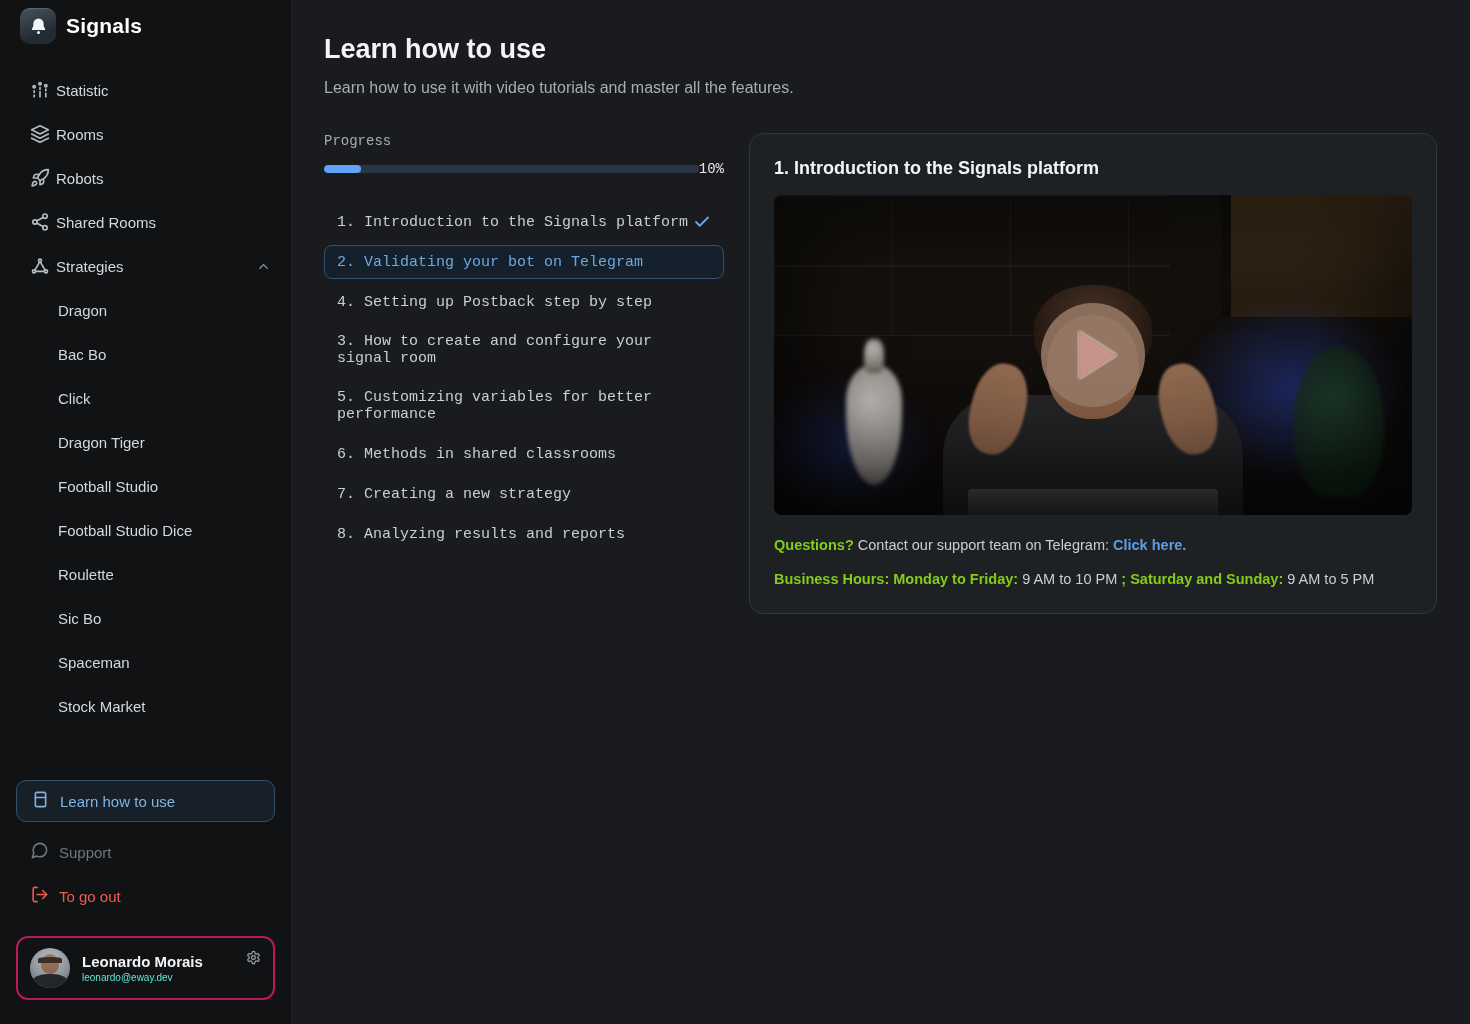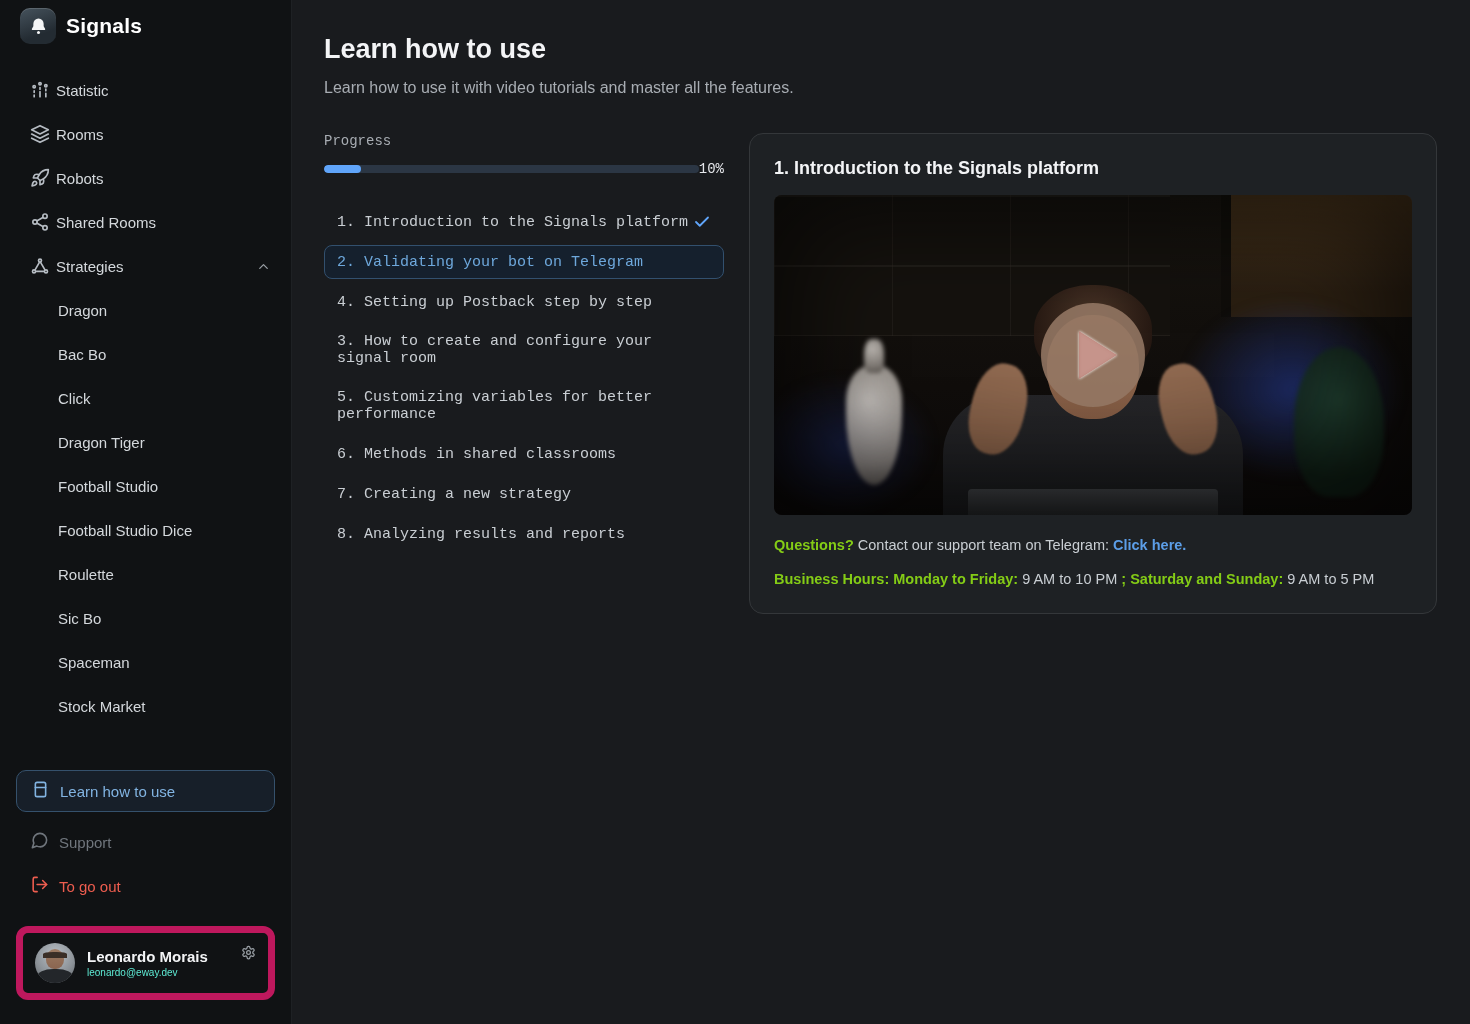--- a/index.html
+++ b/index.html
@@ -44,21 +44,21 @@
     background:rgba(96,165,250,.09);
     border:1px solid #35516c;
     color:#82b4e2; height:42px; margin-bottom:8px;
   }
   .foot-item.active .ic { color:#82b4e2; }
   .foot-item.muted { color:#70767d; }
   .foot-item.muted .ic { color:#70767d; }
   .foot-item.danger { color:#ee5d4f; }
   .foot-item.danger .ic { color:#ee5d4f; }
   .user-card {
-    margin:18px 16px 0 16px; border:7px solid #be185d; border-radius:12px;
+    margin:18px 16px 0 16px; border:2px solid #be185d; border-radius:12px;
     padding:10px 12px; display:flex; align-items:center; gap:12px; cursor:pointer;
     position:relative;
   }
   .avatar {
     width:40px; height:40px; border-radius:50%; overflow:hidden; position:relative;
     background:radial-gradient(circle at 50% 30%, #b9c0c6 0%, #8d9399 55%, #5c6166 100%);
     flex-shrink:0;
   }
   .avatar::before { 
     content:""; position:absolute; left:11px; top:6px; width:18px; height:20px;

